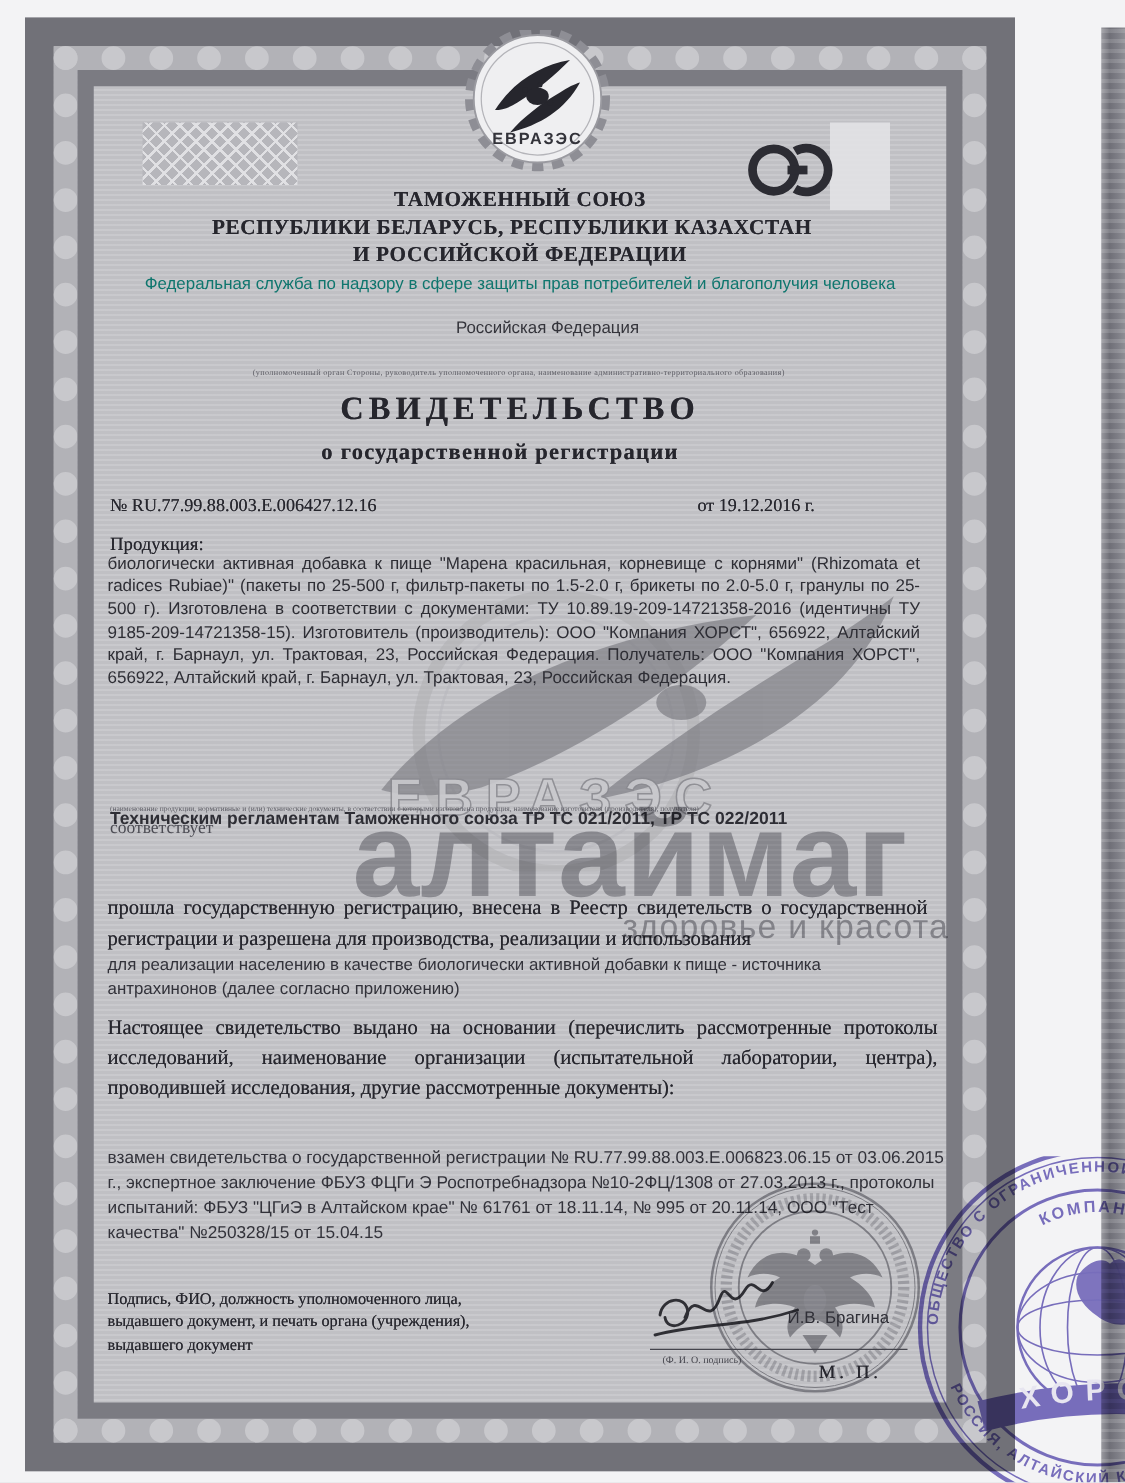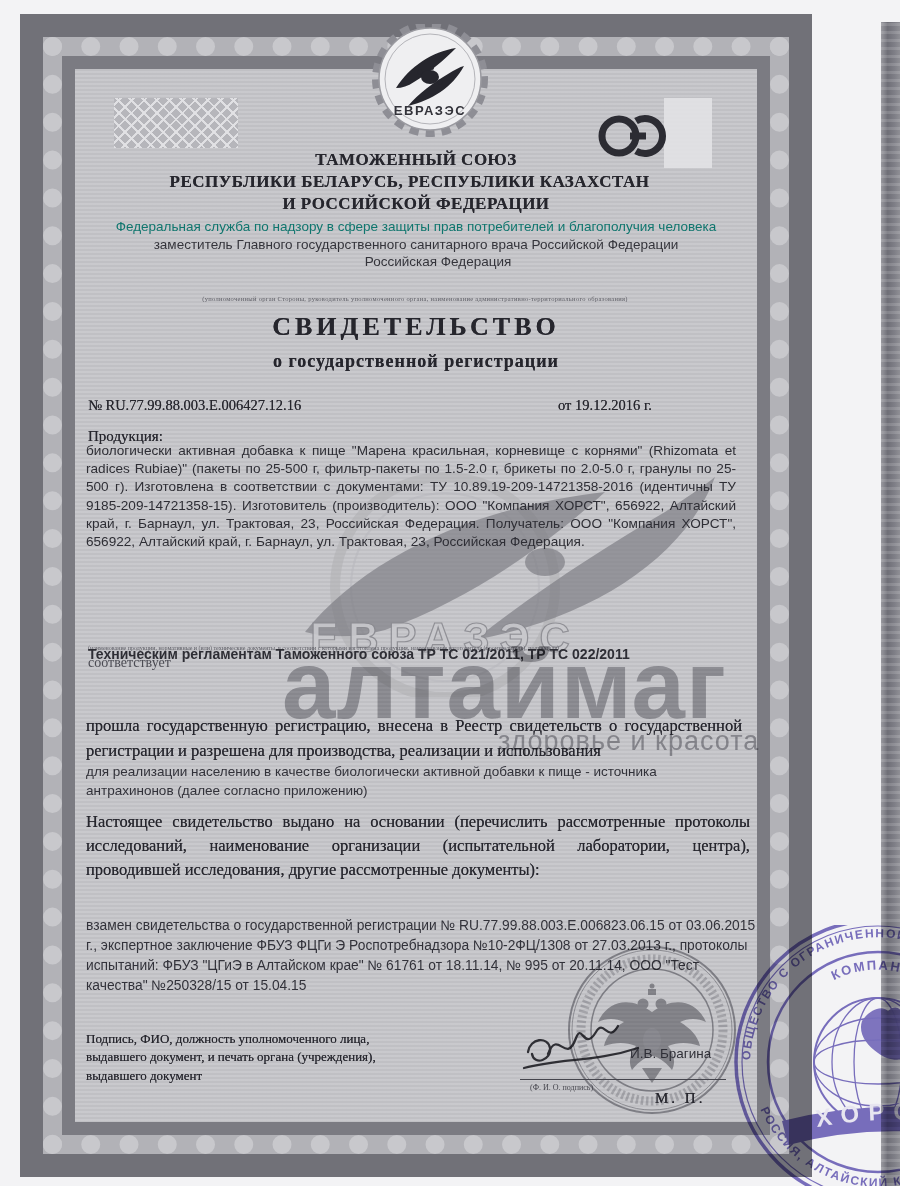--- a/index.html
+++ b/index.html
@@ -37,21 +37,21 @@
   .z5 { z-index:5; }
 
   .hdr1 { left:20px; top:150px; width:792px; font-weight:bold; font-size:17px; letter-spacing:.5px; }
   .hdr2 { left:20px; top:172px; width:779px; font-weight:bold; font-size:17px; letter-spacing:.5px; }
   .hdr3 { left:20px; top:194px; width:792px; font-weight:bold; font-size:17px; letter-spacing:.5px;text-align:center; }
   .sub1 { left:20px; top:219px; width:792px; font-size:13.5px; color:#0f766e; }
   .sub2 { left:20px; top:237px; width:792px; font-size:13.5px; color:#34343b; }
   .sub3 { left:20px; top:254px; width:836px; font-size:13.5px; color:#34343b; }
   .fine1 { left:90px; top:295px; width:650px; font-size:6.5px; color:#5b5b63; letter-spacing:.3px; white-space:nowrap; overflow:hidden; }
   .title { left:20px; top:312px; width:792px; font-weight:bold; font-size:26px; letter-spacing:4px; }
-  .subtitle { left:20px; top:351px; width:792px; font-weight:bold; font-size:18px; letter-spacing:1px; }
+  .subtitle { left:4px; top:351px; width:792px; font-weight:bold; font-size:18px; letter-spacing:1px; }
   .numrow-no { left:88px; top:397px; font-size:14.5px; }
   .numrow-date { left:558px; top:397px; font-size:14.5px; }
   .prod-label { left:88px; top:428px; font-size:15px; }
   .prod-text { left:86px; top:442px; width:650px; font-size:13.6px; line-height:1.34; text-align:justify; color:#2e2e35; }
 
   .fine2 { left:88px; top:645px; width:660px; font-size:6px; color:#5b5b63; white-space:nowrap; overflow:hidden; }
   .sootv { left:88px; top:655px; font-size:14px; color:#4b4b53; }
   .techreg { left:88px; top:646px; font-size:14px; font-weight:bold; color:#2e2e35; }
 
   .wm-brand { left:282px; top:630px; font-size:96px; font-weight:bold; letter-spacing:1px; color:#97979d;
@@ -107,21 +107,20 @@
       <circle cx="23" cy="36" r="17"></circle>
       <path d="M40,21 A17.5,17.5 0 1 1 40,51"></path>
       <line x1="50" y1="36" x2="34" y2="36"></line>
     </g>
   </svg>
 
   <div class="abs center ink hdr1 z5">ТАМОЖЕННЫЙ СОЮЗ</div>
   <div class="abs center ink hdr2 z5">РЕСПУБЛИКИ БЕЛАРУСЬ, РЕСПУБЛИКИ КАЗАХСТАН</div>
   <div class="abs center ink hdr3 z5">И РОССИЙСКОЙ ФЕДЕРАЦИИ</div>
   <div class="abs center sans sub1 z5">Федеральная служба по надзору в сфере защиты прав потребителей и благополучия человека</div>
-  <div class="abs center sans sub2 z5">заместитель Главного государственного санитарного врача Российской Федерации</div>
   <div class="abs center sans sub3 z5">Российская Федерация</div>
   <div class="abs center fine1 z5">(уполномоченный орган Стороны, руководитель уполномоченного органа, наименование административно-территориального образования)</div>
 
   <div class="abs center ink title z5">СВИДЕТЕЛЬСТВО</div>
   <div class="abs center ink subtitle z5">о государственной регистрации</div>
 
   <div class="abs ink numrow-no z5">№ RU.77.99.88.003.E.006427.12.16</div>
   <div class="abs ink numrow-date z5">от 19.12.2016 г.</div>
 
   <div class="abs ink prod-label z5">Продукция:</div>

